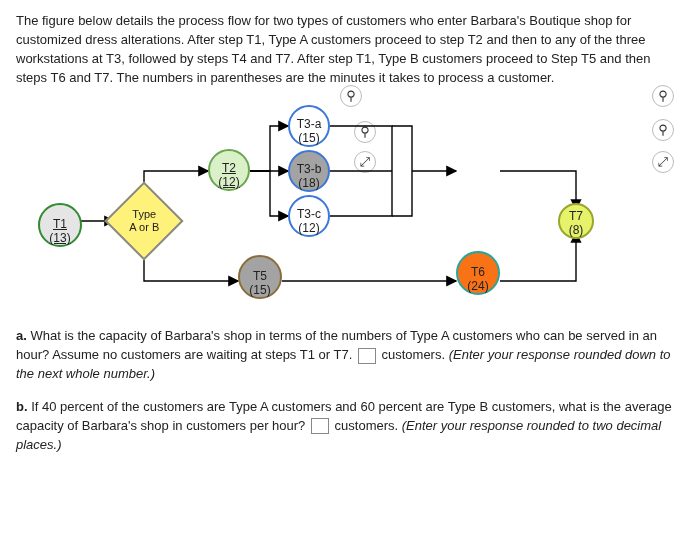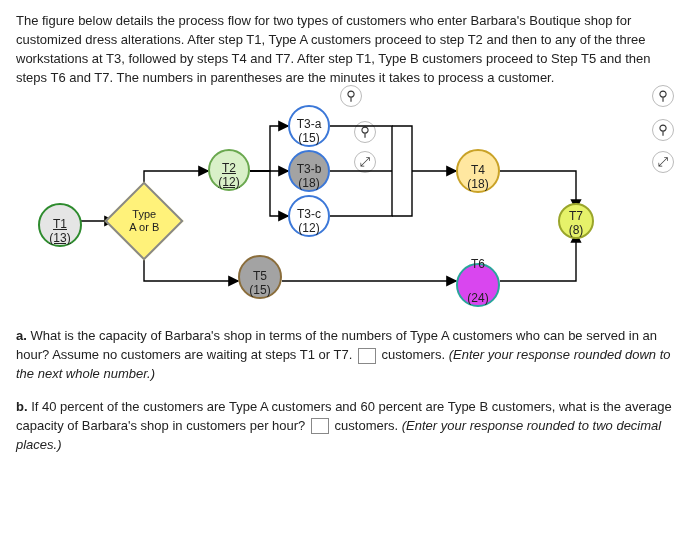--- a/index.html
+++ b/index.html
@@ -150,31 +150,27 @@
   </div>
   <div class="node" style="left:272px; top:59px; width:42px; height:42px; background:#a3a3a3; border-color:#3c78d8;">
     <span class="nlabel">T3-b</span>
     <span class="ntime">(18)</span>
   </div>
   <div class="node" style="left:272px; top:104px; width:42px; height:42px; background:#fff; border-color:#3c78d8;">
     <span class="nlabel">T3-c</span>
     <span class="ntime">(12)</span>
   </div>
 
-  <div class="node" style="left:440px; top:58px; width:44px; height:44px; background:#ffe7a0; border-color:#c9a227;">
-    <span class="nlabel">T4</span>
-    <span class="ntime">(18)</span>
-  </div>
 
   <div class="node" style="left:222px; top:164px; width:44px; height:44px; background:#a3a3a3; border-color:#8a6d3b;">
     <span class="nlabel">T5</span>
     <span class="ntime">(15)</span>
   </div>
 
-  <div class="node" style="left:440px; top:172px; width:44px; height:44px; background:#d946ef; border-color:#2aa59b;gap:20px;">
+  <div class="node" style="left:440px; top:160px; width:44px; height:44px; background:#f97316; border-color:#2aa59b;">
     <span class="nlabel">T6</span>
     <span class="ntime">(24)</span>
   </div>
 
   <div class="node" style="left:542px; top:112px; width:36px; height:36px; background:#e6f26a; border-color:#9aa52b;">
     <span class="nlabel">T7</span>
     <span class="ntime">(8)</span>
   </div>
 </div>
 

